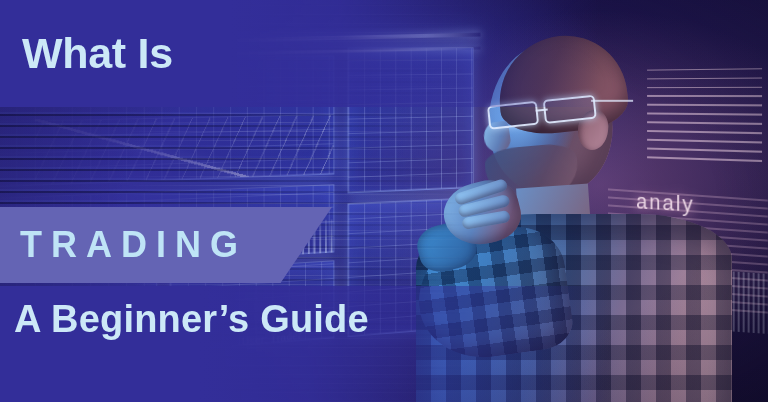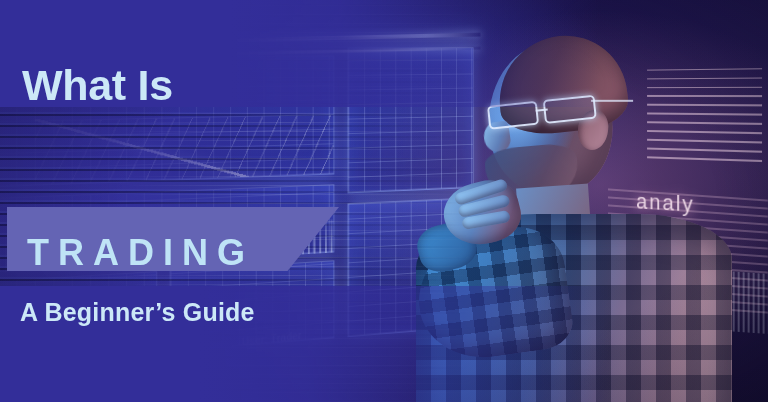--- a/index.html
+++ b/index.html
@@ -301,21 +301,21 @@
     background:linear-gradient(90deg,
       rgba(51,46,153,.97) 0%, rgba(51,46,153,.90) 26%,
       rgba(48,44,150,.62) 52%, rgba(45,42,150,.18) 80%, rgba(40,40,150,0) 100%);
   }
   .vignette {
     position:absolute; inset:0;
     background:radial-gradient(ellipse 85% 85% at 55% 50%, rgba(0,0,0,0) 45%, rgba(8,5,28,.55) 100%);
   }
 
   
-  .band { position:absolute; display:flex; align-items:flex-end; }
+  .band { position:absolute; display:flex; align-items:center; }
 
   #band-top {
     left:0; top:0; width:768px; height:107px;
     background:linear-gradient(90deg,
       #332E99 0%, #332E99 30%, rgba(51,46,153,.92) 44%,
       rgba(51,46,153,.40) 62%, rgba(51,46,153,0) 78%);
     pointer-events:none;
   }
   #band-top .txt {
     padding-left:22px;
@@ -328,42 +328,41 @@
     background:#4E4A8E;
     clip-path:polygon(0 0, 100% 0, 94.3% 100%, 0 100%);
   }
   #band-two .txt {
     padding-left:18px;
     font-size:37px; font-weight:bold; letter-spacing:.3px;
     color:#BFE4F6; line-height:1;
   }
 
   #band-three {
-    left:0; top:207px; width:332px; height:64px;
+    left:0; top:207px; width:332px; height:76px;
     background:#6464B4;
     clip-path:polygon(0 0, 100% 0, 84.5% 100%, 0 100%);
-    margin-left:7px;
   }
   #band-three .txt {
     padding-left:20px;
     font-size:36px; font-weight:bold; letter-spacing:9px;
     color:#BFE4F6; line-height:1;
   }
 
   #band-bottom {
     left:0; top:286px; width:768px; height:116px;
     background:linear-gradient(90deg,
       #332E99 0%, #332E99 26%, rgba(51,46,153,.93) 40%,
       rgba(51,46,153,.45) 62%, rgba(51,46,153,0) 80%);
     align-items:flex-start;
     pointer-events:none;
   }
   #band-bottom .txt {
-    padding:14px 0 0 20px;
-    font-size:25px; font-weight:bold; letter-spacing:.2px;
+    padding:14px 0 0 14px;
+    font-size:38px; font-weight:bold; letter-spacing:.2px;
     color:#CCE8F7; line-height:1;
   }
 </style>
 </head>
 <body>
 
 <div id="banner">
 
   <div class="photo">
 

